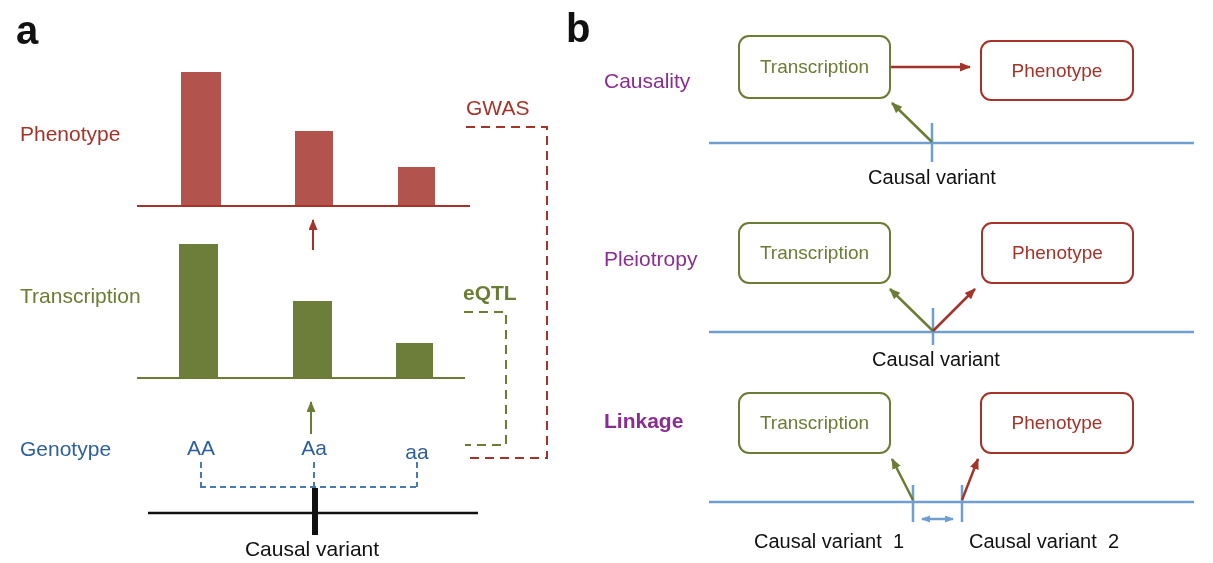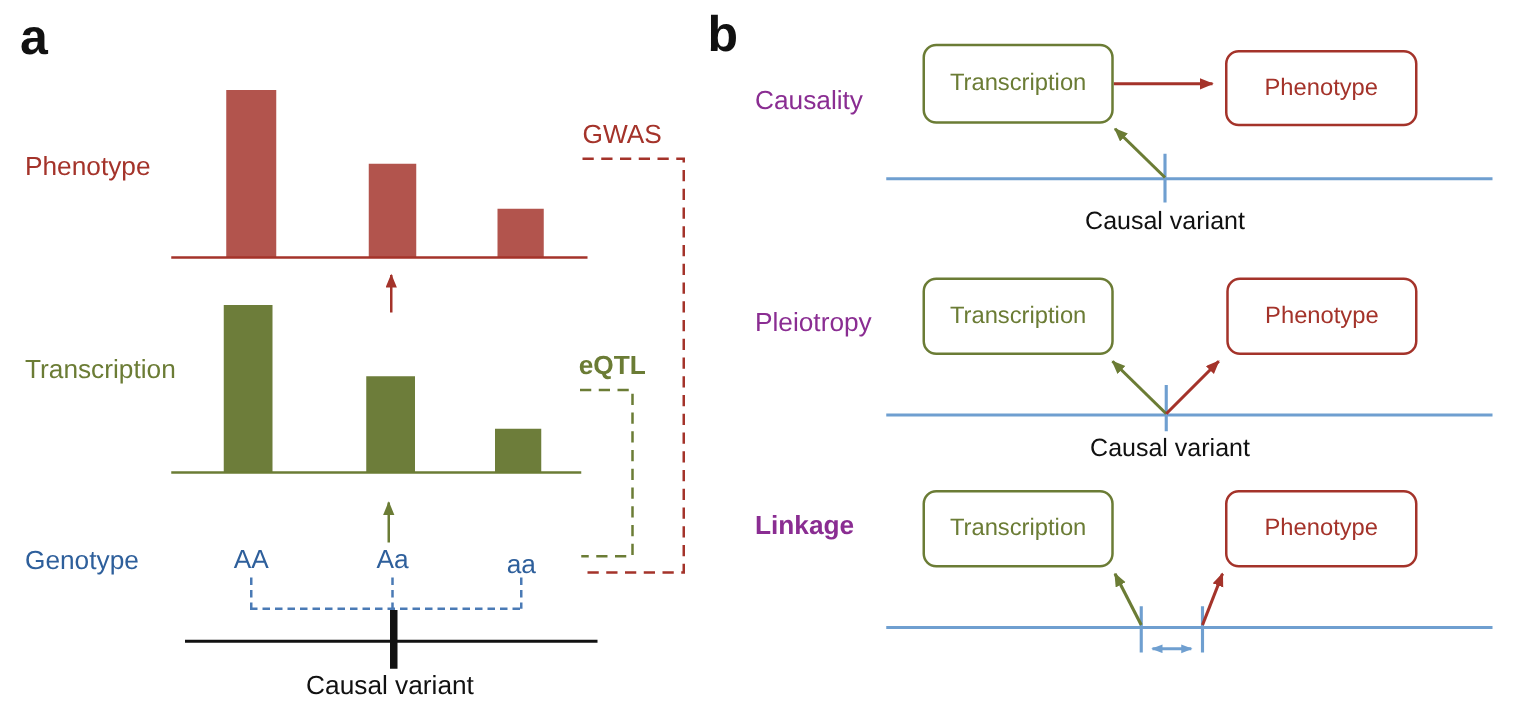--- a/index.html
+++ b/index.html
@@ -114,14 +114,16 @@
   </div>
   <div class="abs causal ctr" style="left:936px;top:348px;">Causal variant</div>
 
   <div class="abs lbl purple-text" style="left:604px;top:409px;font-weight:bold;">Linkage</div>
   <div class="box box-green" style="left:738px;top:392px;width:149px;height:58px;">
     <span>Transcription</span>
   </div>
   <div class="box box-red" style="left:980px;top:392px;width:150px;height:58px;">
     <span>Phenotype</span>
   </div>
+  <div class="abs causal ctr" style="left:829px;top:530px;">Causal variant  1</div>
+  <div class="abs causal ctr" style="left:1044px;top:530px;">Causal variant  2</div>
 
 </div>
 
 </body></html>

